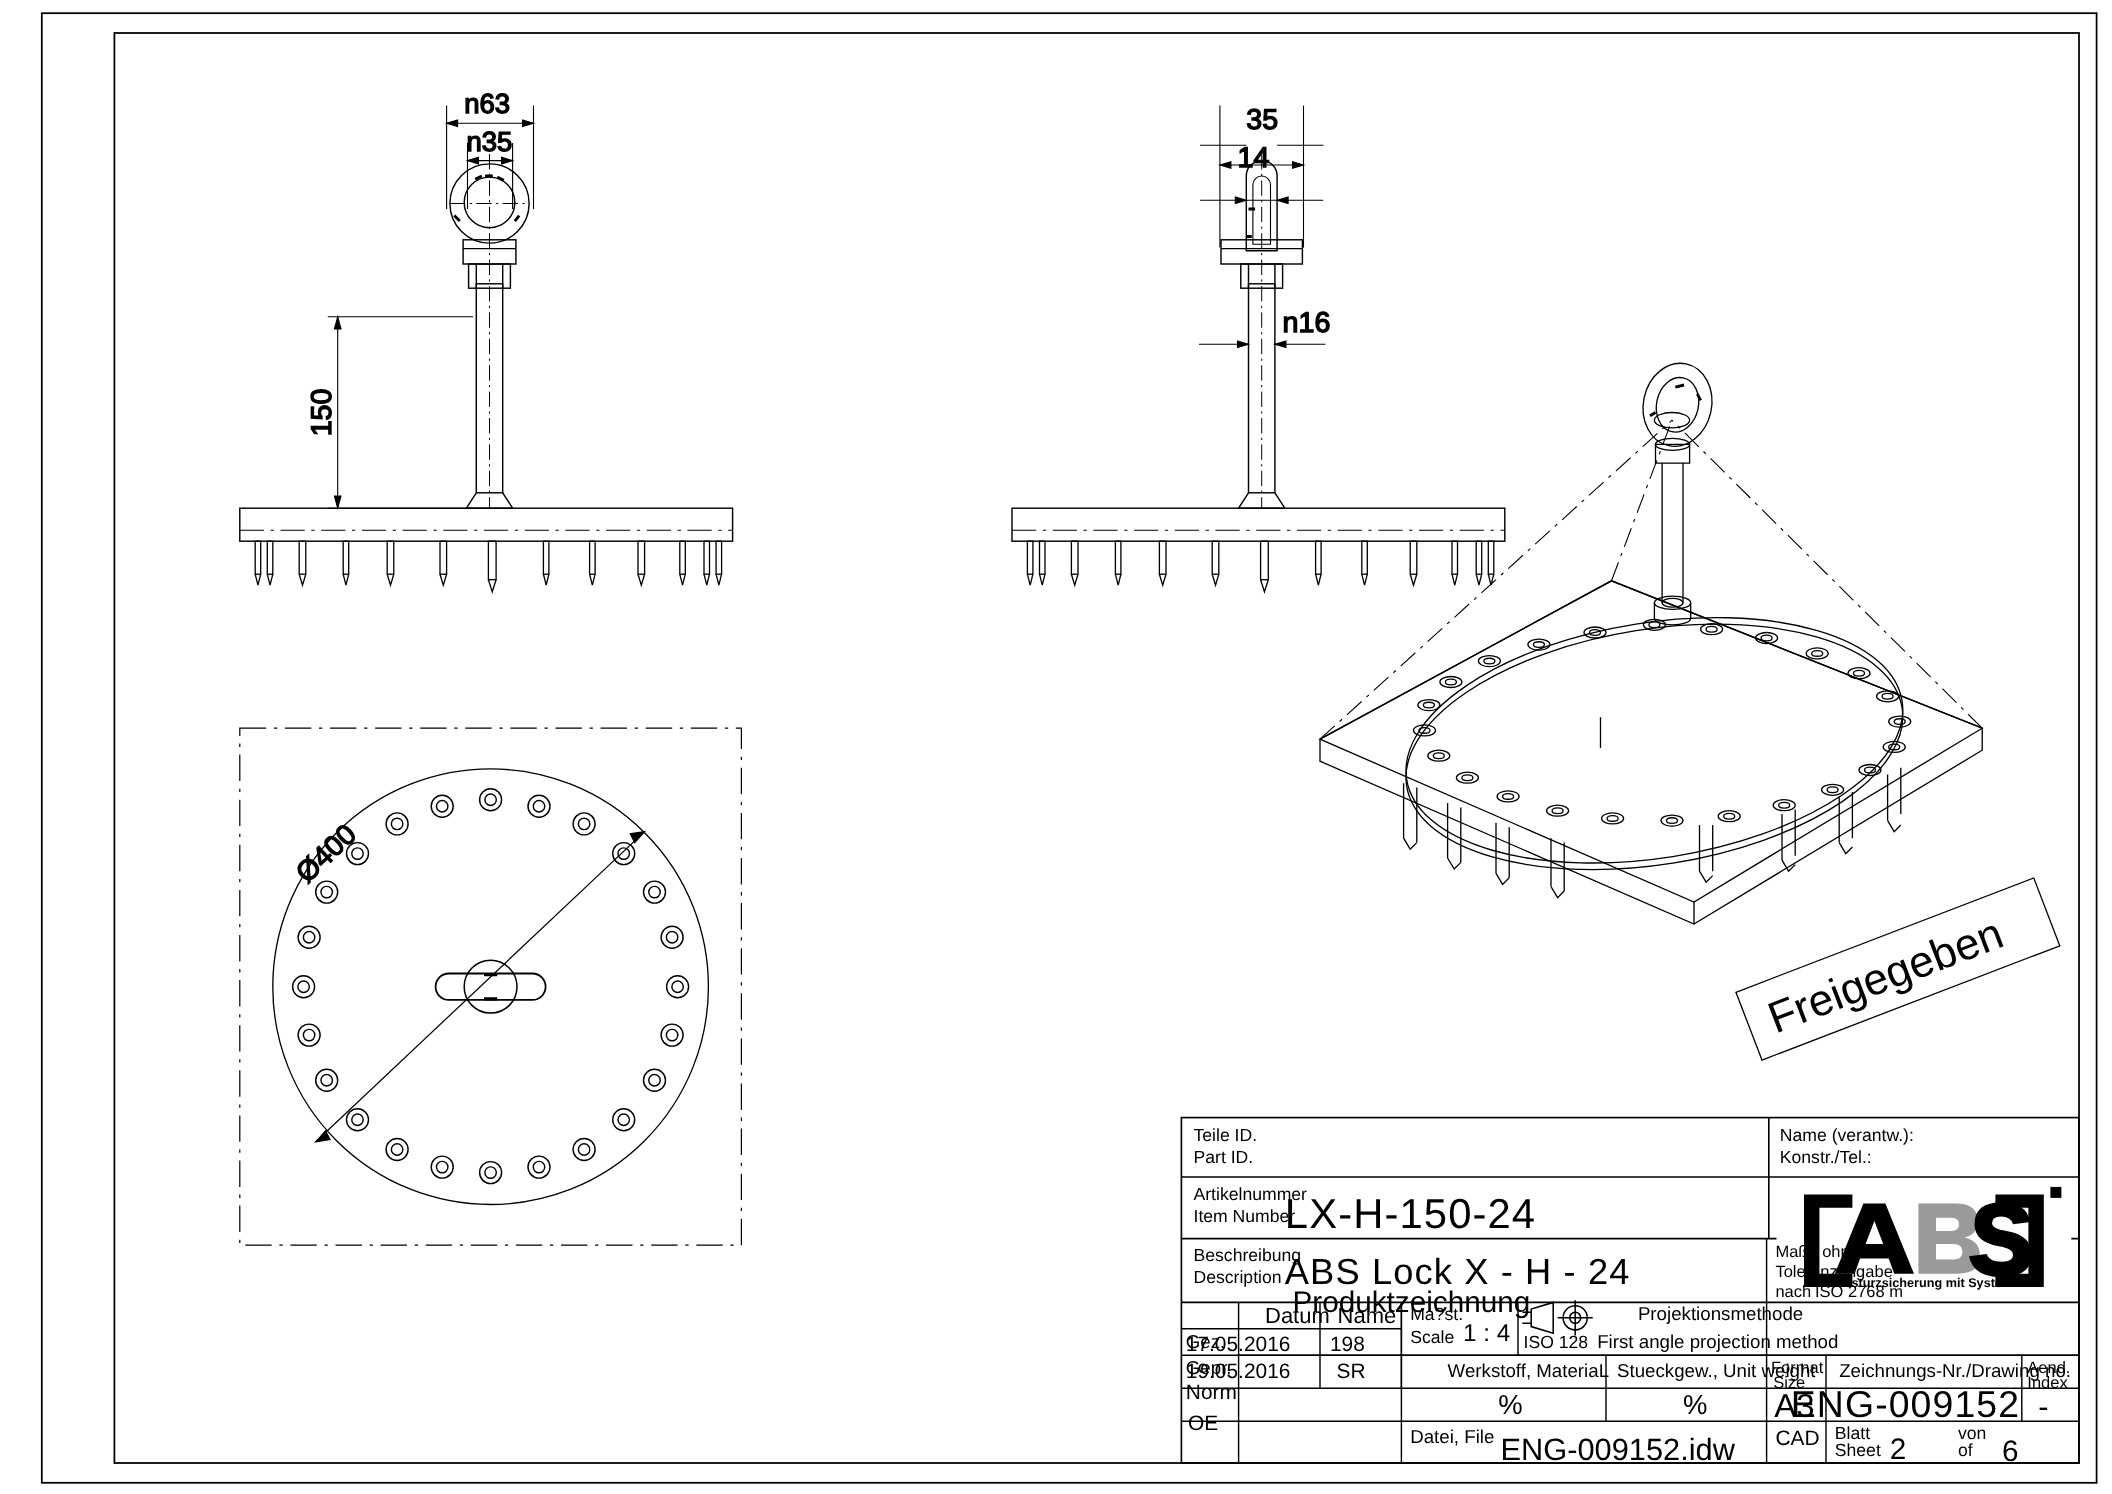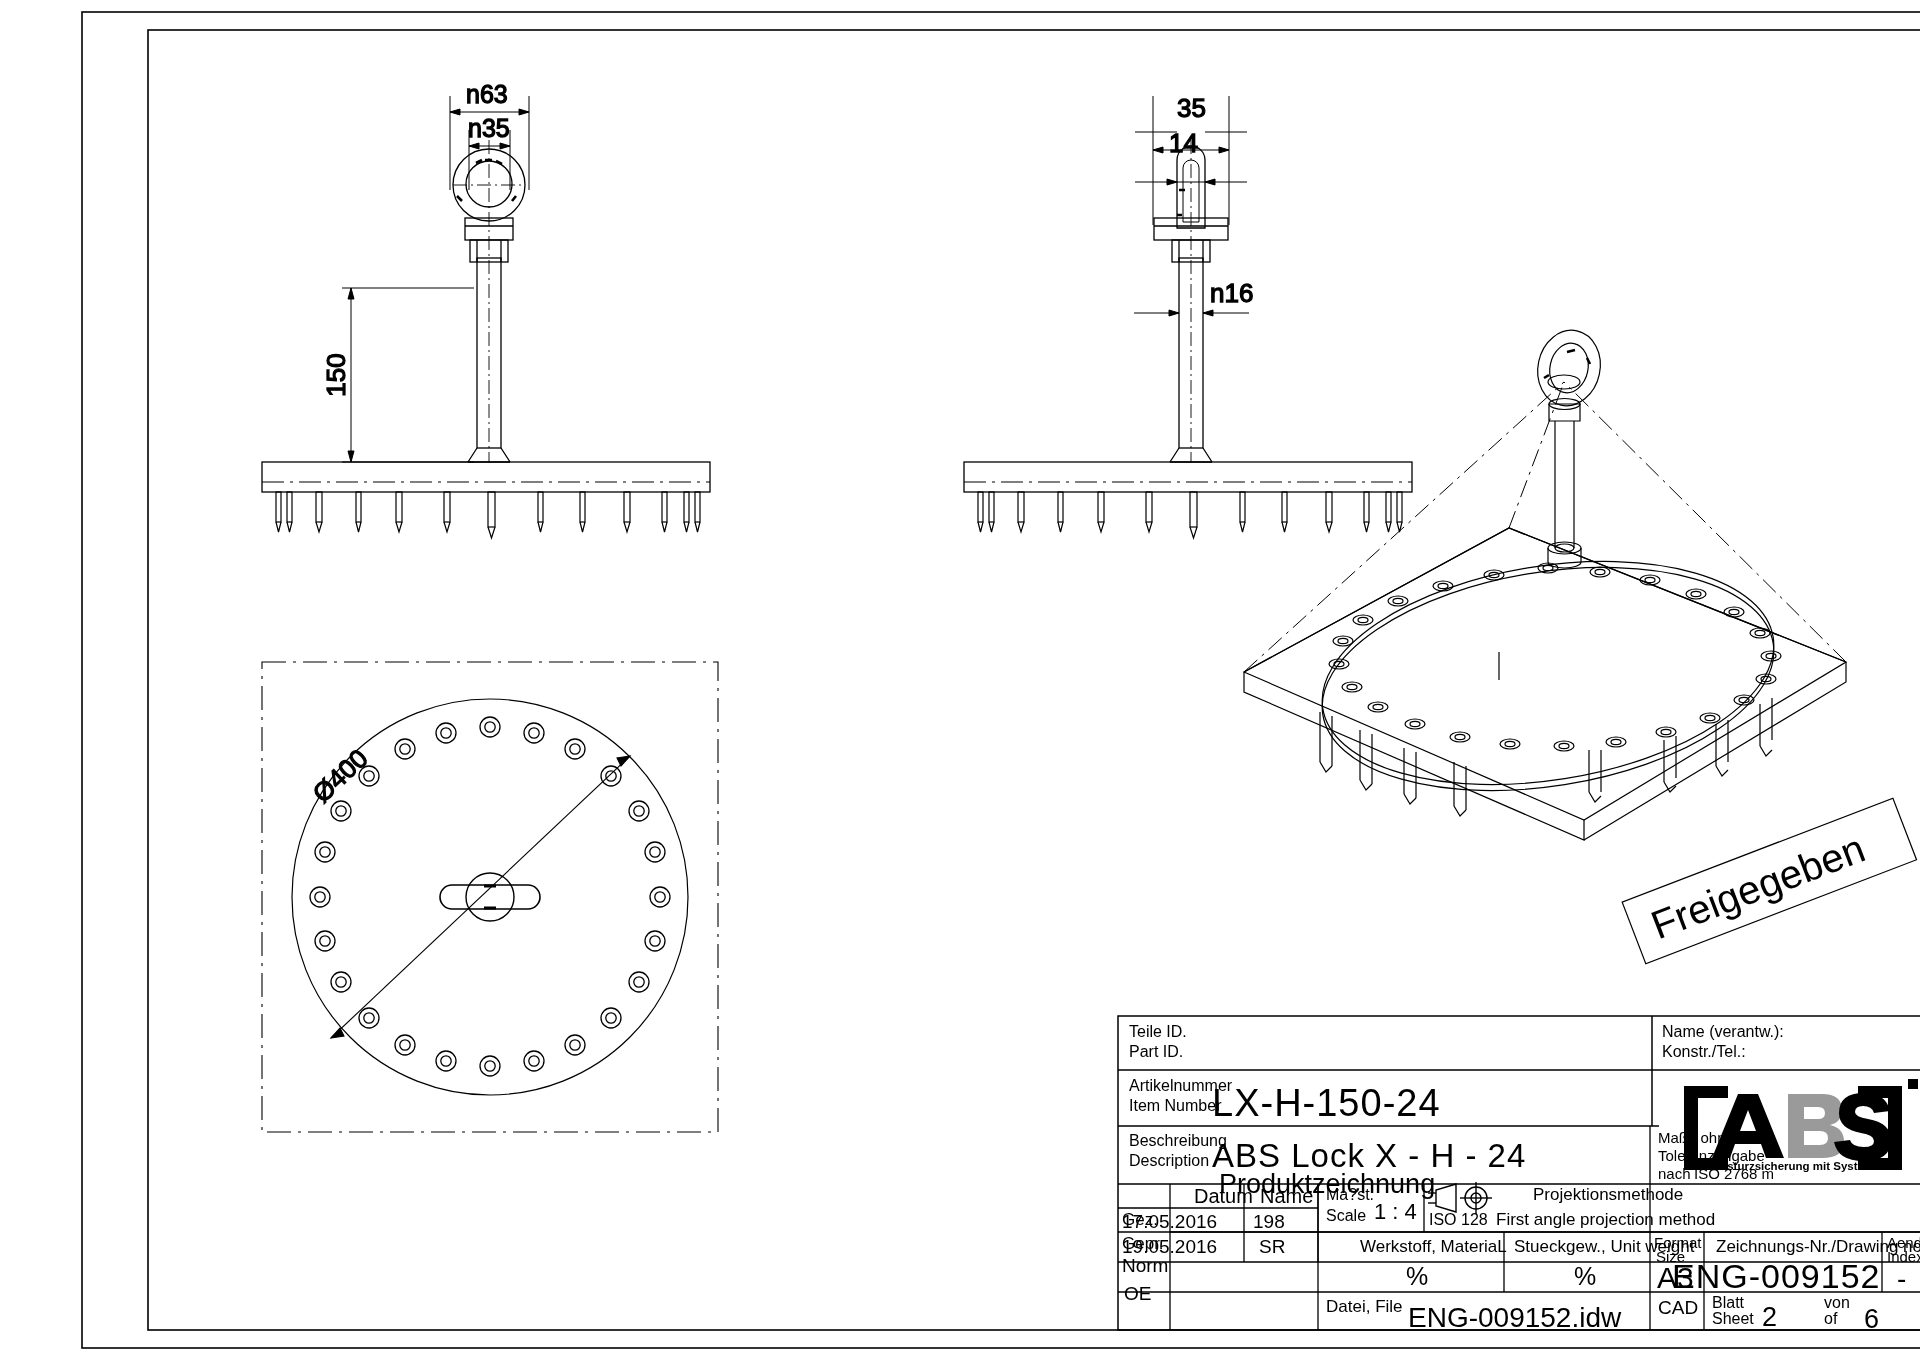--- a/index.html
+++ b/index.html
@@ -1,18 +1,18 @@
 <!DOCTYPE html>
 <html><head>
 <meta charset="utf-8">
 <style>
   html,body{margin:0;padding:0;background:#ffffff;}
   body{width:1920px;height:1358px;position:relative;overflow:hidden;
        font-family:"Liberation Sans", sans-serif;color:#000;}
-  #sheet{position:absolute;left:0;top:0;width:1684px;height:1358px;margin-left:44px;}
+  #sheet{position:absolute;left:0;top:0;width:1684px;height:1358px;}
   svg{display:block;}
   .txt{font-family:"Liberation Sans", sans-serif;fill:#000;}
 </style>
 </head>
 <body>
 
 <div id="sheet">
 <svg width="1920" height="1358" viewBox="0 0 1920 1358" xmlns="http://www.w3.org/2000/svg">
   <rect x="0" y="0" width="1920" height="1358" fill="#ffffff"></rect>
 

